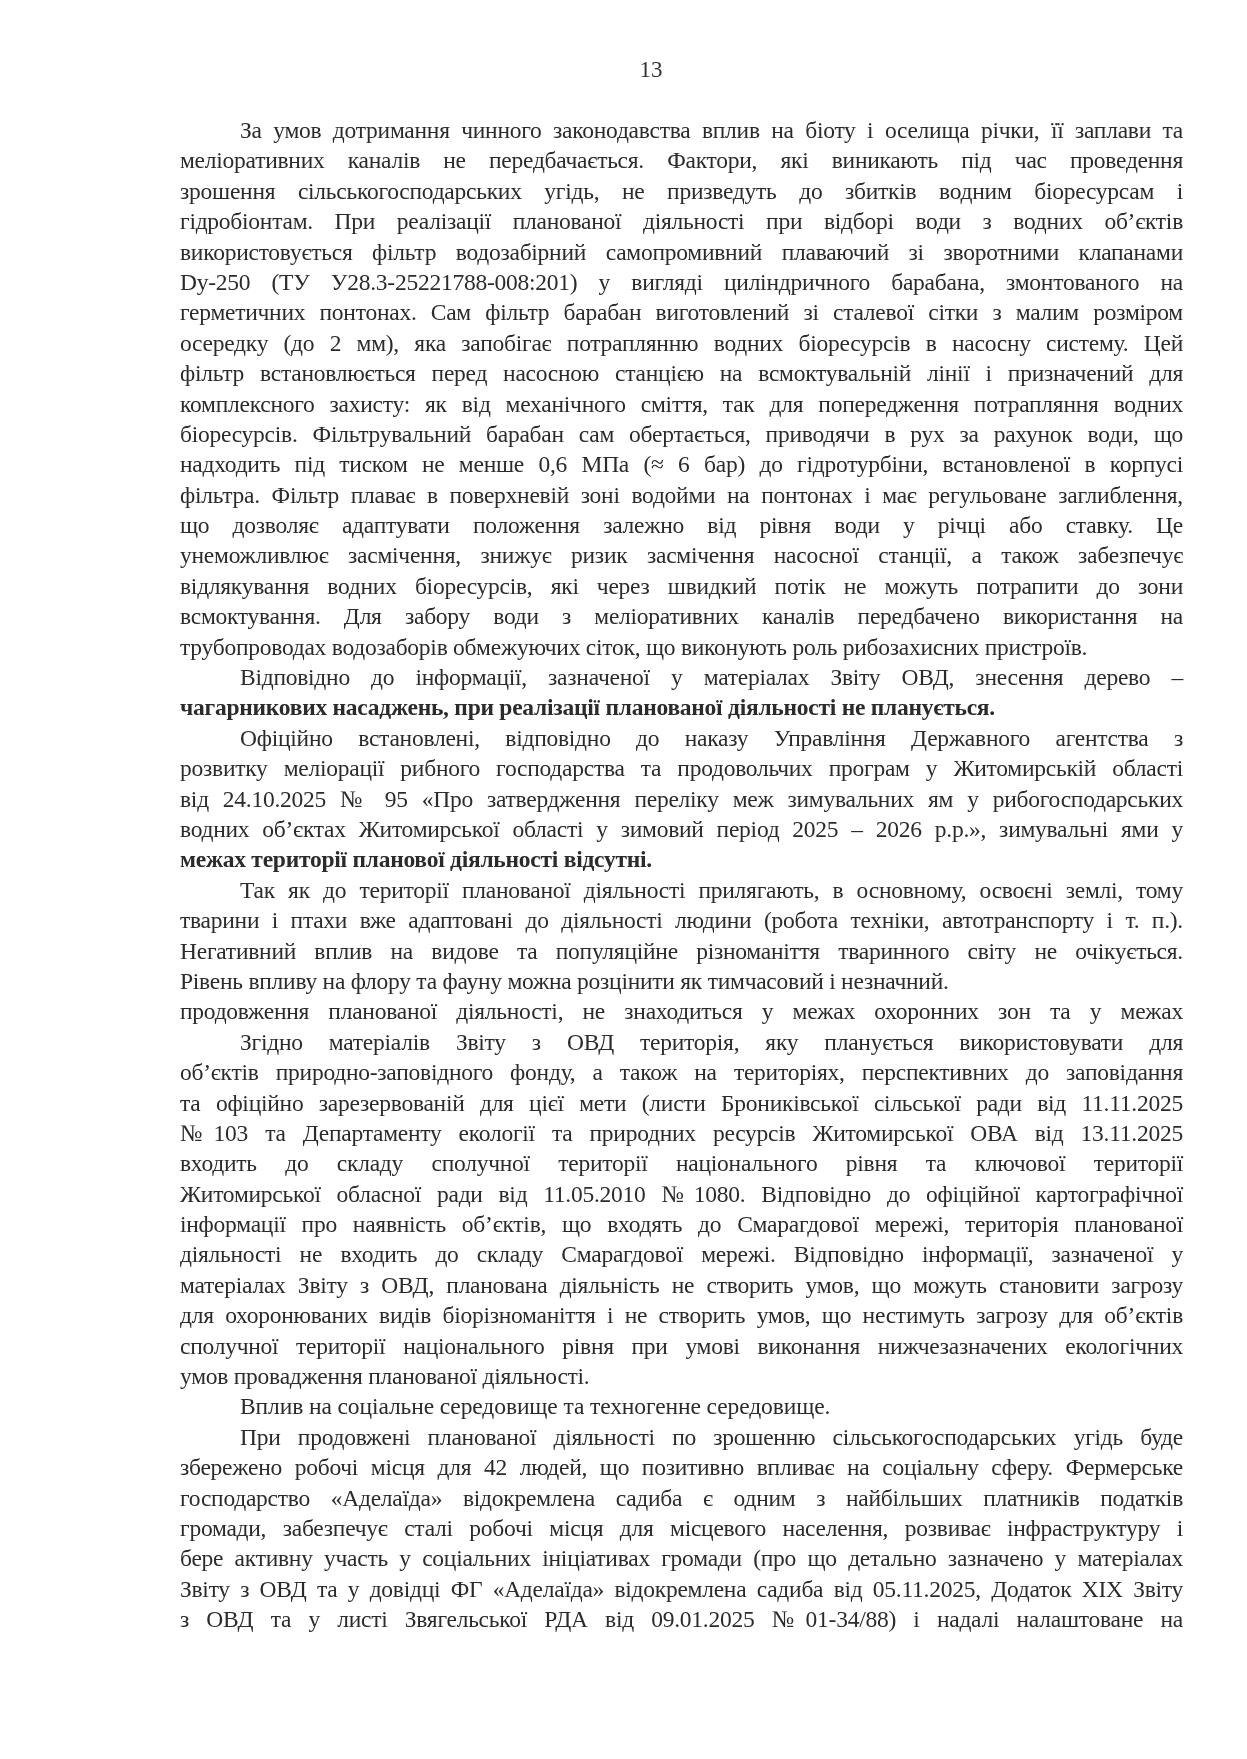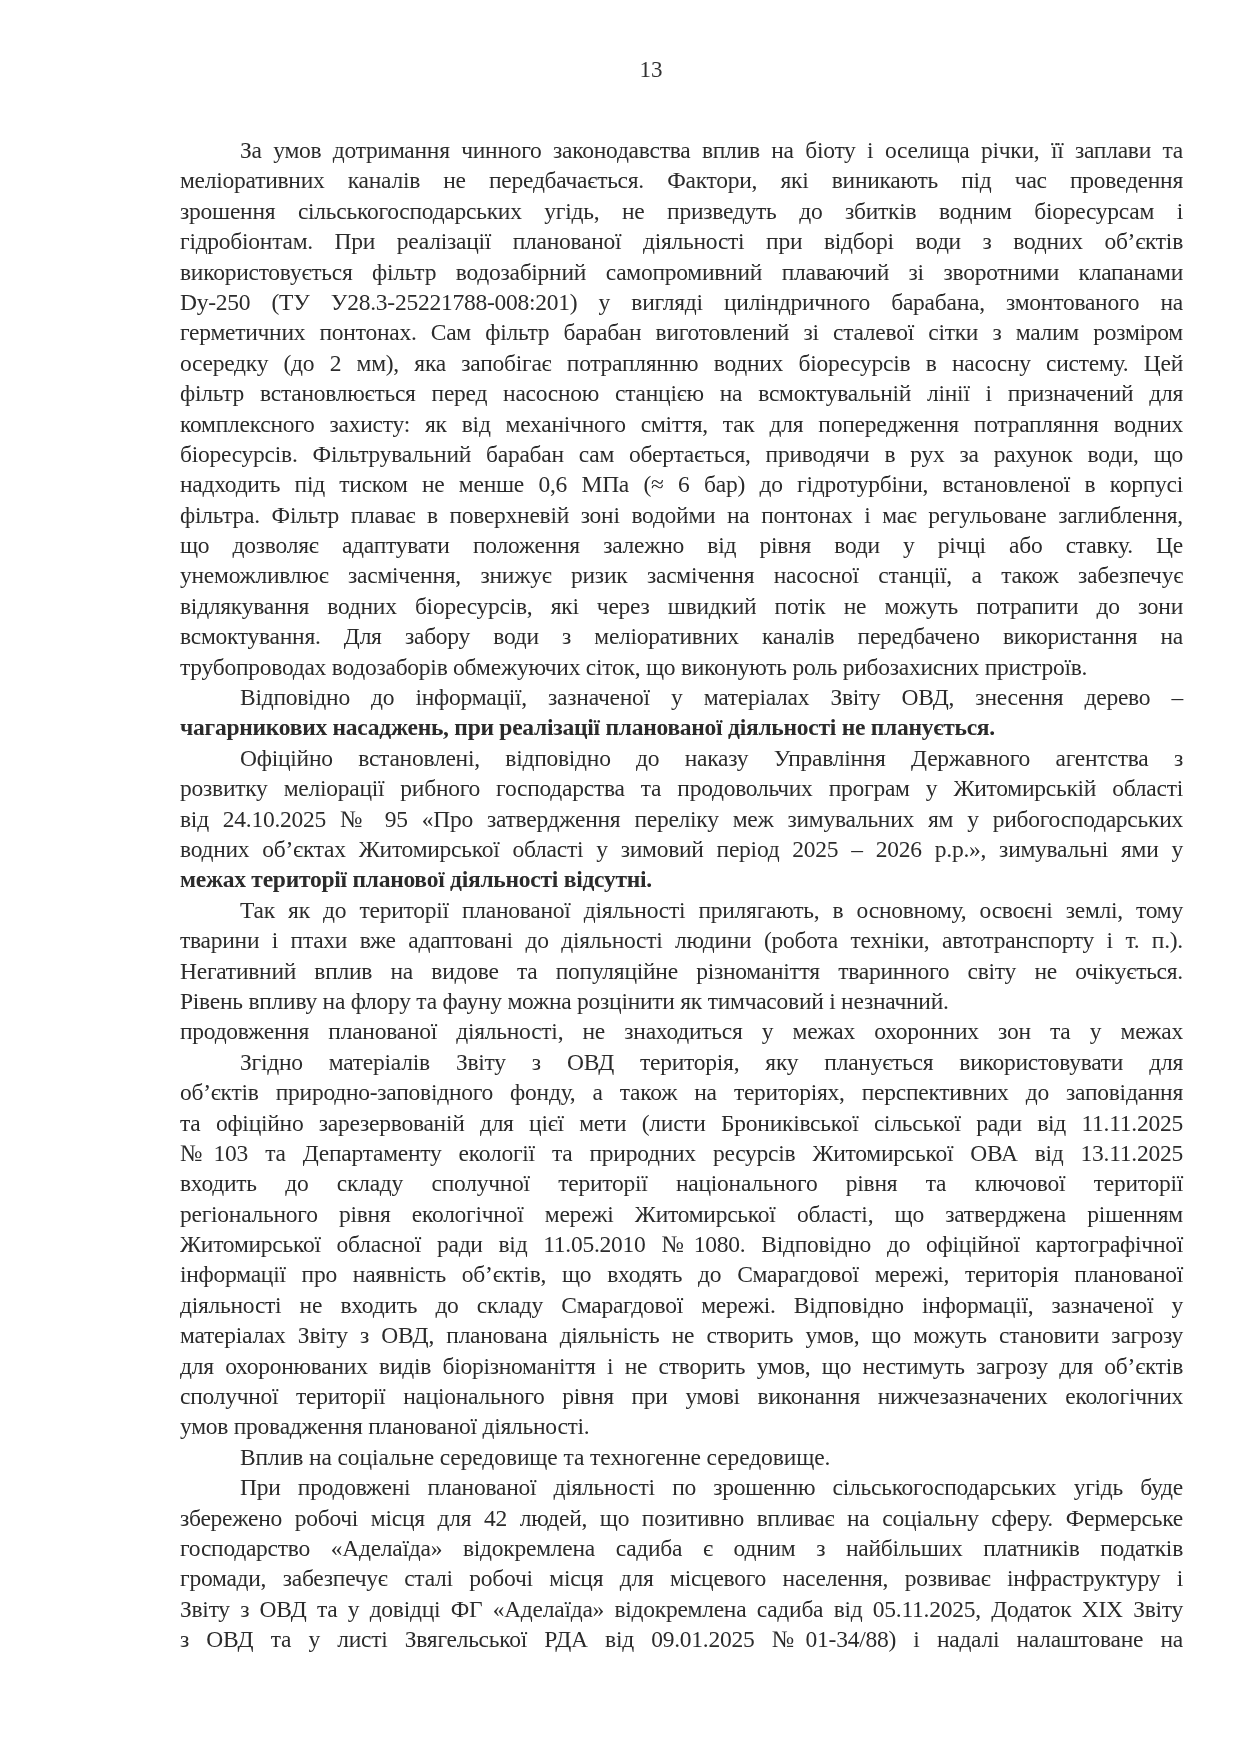--- a/index.html
+++ b/index.html
@@ -23,21 +23,20 @@
       text-align: center;
       font-size: 23px;
       line-height: 30px;
       color: #333;
     }
     .body-text {
       position: absolute;
       top: 115px;
       left: 180px;
       width: 1003px;
-      margin-top: 20px;
     }
     .line {
       display: block;
       height: 30.4px;
       line-height: 30.4px;
       font-size: 23.5px;
       white-space: nowrap;
       text-align: justify;
       text-align-last: justify;
       letter-spacing: -0.25px;
@@ -112,35 +111,35 @@
     <div class="line last"><span style="white-space: normal; width: 100%;">Рівень впливу на флору та фауну можна розцінити як тимчасовий і незначний.</span></div>
   </div>
 
   <div>
     <div class="line"><span style="white-space: normal; width: 100%;">продовження планованої діяльності, не знаходиться у межах охоронних зон та у межах</span></div>
     <div class="line indent"><span style="white-space: normal; width: 100%;">Згідно матеріалів Звіту з ОВД територія, яку планується використовувати для</span></div>
     <div class="line"><span style="white-space: normal; width: 100%;">об’єктів природно-заповідного фонду, а також на територіях, перспективних до заповідання</span></div>
     <div class="line"><span style="white-space: normal; width: 100%;">та офіційно зарезервованій для цієї мети (листи Брониківської сільської ради від 11.11.2025</span></div>
     <div class="line"><span style="white-space: normal; width: 100%;">№103 та Департаменту екології та природних ресурсів Житомирської ОВА від 13.11.2025</span></div>
     <div class="line"><span style="white-space: normal; width: 100%;">входить до складу сполучної території національного рівня та ключової території</span></div>
-    <div class="line"><span style="white-space: normal; width: 100%;">регіонального рівня екологічної мережі Житомирської області, що затверджена рішенням</span></div>
     <div class="line"><span style="white-space: normal; width: 100%;">Житомирської обласної ради від 11.05.2010 №1080. Відповідно до офіційної картографічної</span></div>
     <div class="line"><span style="white-space: normal; width: 100%;">інформації про наявність об’єктів, що входять до Смарагдової мережі, територія планованої</span></div>
     <div class="line"><span style="white-space: normal; width: 100%;">діяльності не входить до складу Смарагдової мережі. Відповідно інформації, зазначеної у</span></div>
     <div class="line"><span style="white-space: normal; width: 100%;">матеріалах Звіту з ОВД, планована діяльність не створить умов, що можуть становити загрозу</span></div>
     <div class="line"><span style="white-space: normal; width: 100%;">для охоронюваних видів біорізноманіття і не створить умов, що нестимуть загрозу для об’єктів</span></div>
     <div class="line"><span style="white-space: normal; width: 100%;">сполучної території національного рівня при умові виконання нижчезазначених екологічних</span></div>
     <div class="line last"><span style="white-space: normal; width: 100%;">умов провадження планованої діяльності.</span></div>
   </div>
 
   <div>
     <div class="line indent bold last"><span style="white-space: normal; width: 100%;">Вплив на соціальне середовище та техногенне середовище.</span></div>
   </div>
 
   <div>
     <div class="line indent"><span style="white-space: normal; width: 100%;">При продовжені планованої діяльності по зрошенню сільськогосподарських угідь буде</span></div>
     <div class="line"><span style="white-space: normal; width: 100%;">збережено робочі місця для 42 людей, що позитивно впливає на соціальну сферу. Фермерське</span></div>
     <div class="line"><span style="white-space: normal; width: 100%;">господарство «Аделаїда» відокремлена садиба є одним з найбільших платників податків</span></div>
     <div class="line"><span style="white-space: normal; width: 100%;">громади, забезпечує сталі робочі місця для місцевого населення, розвиває інфраструктуру і</span></div>
+    <div class="line"><span style="white-space: normal; width: 100%;">бере активну участь у соціальних ініціативах громади (про що детально зазначено у матеріалах</span></div>
     <div class="line"><span style="white-space: normal; width: 100%;">Звіту з ОВД та у довідці ФГ «Аделаїда» відокремлена садиба від 05.11.2025, Додаток XIX Звіту</span></div>
     <div class="line"><span style="white-space: normal; width: 100%;">з ОВД та у листі Звягельської РДА від 09.01.2025 №01-34/88) і надалі налаштоване на</span></div>
   </div>
 </div>
 
 </body></html>

